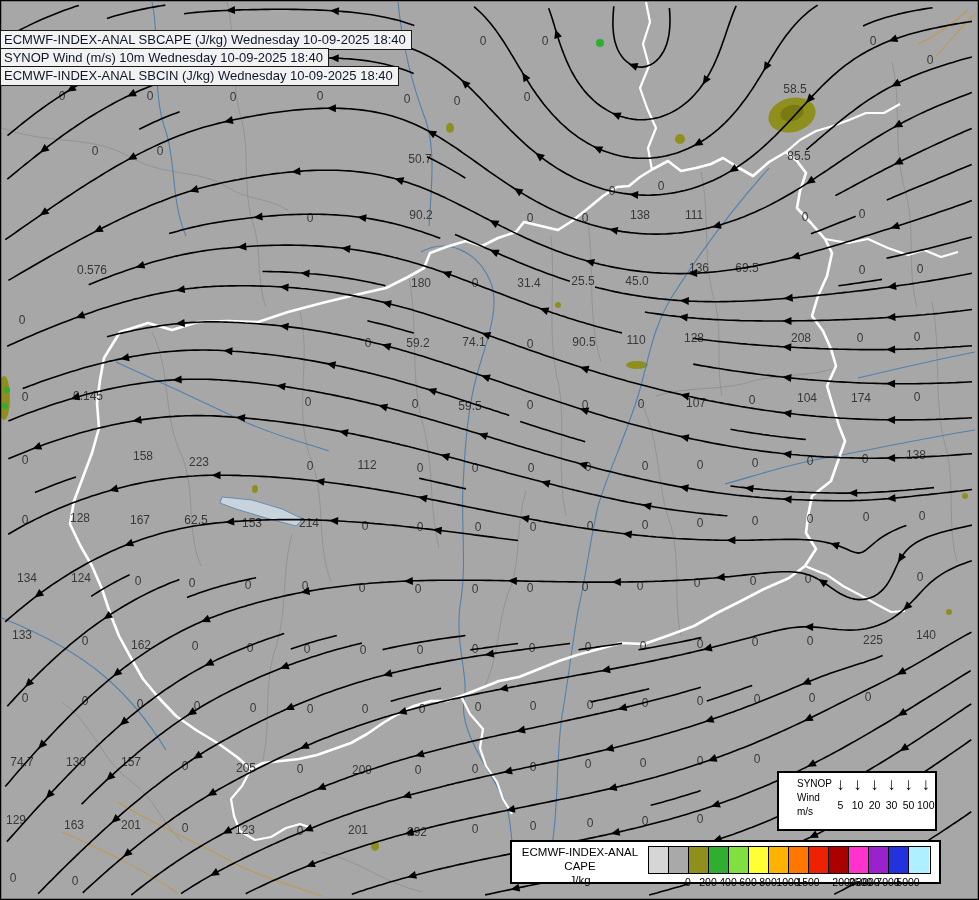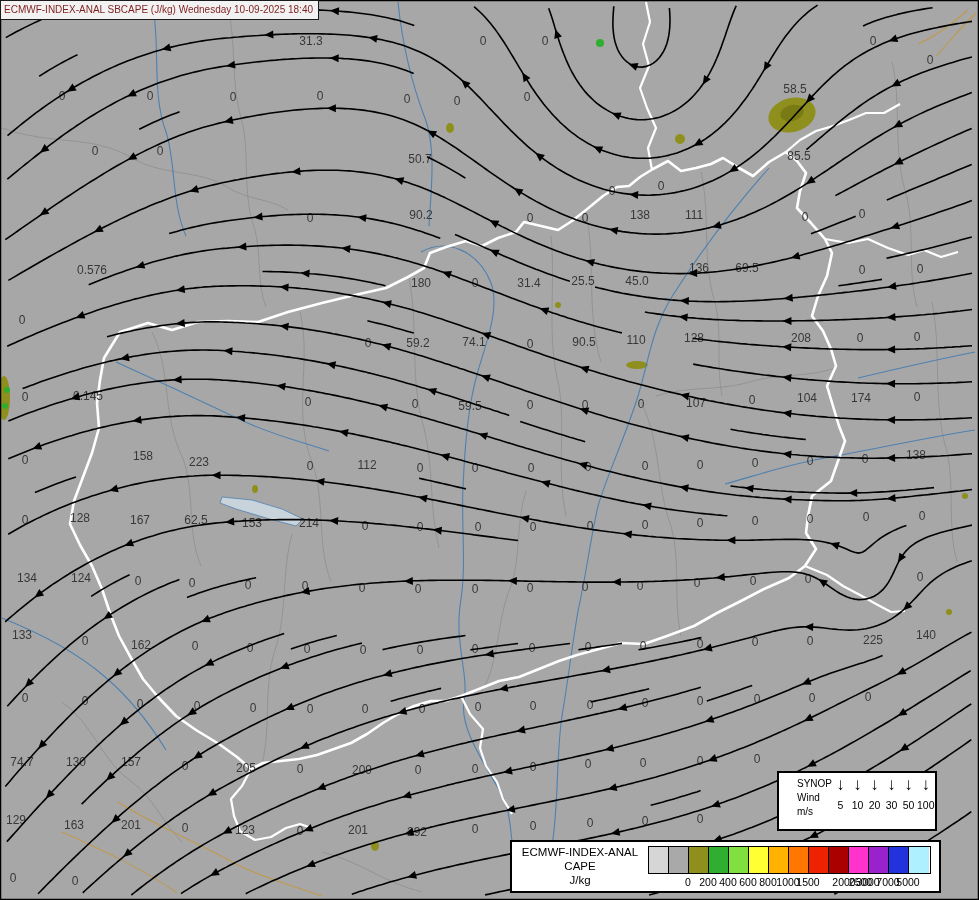--- a/index.html
+++ b/index.html
@@ -1,35 +1,35 @@
 <!DOCTYPE html>
 <html><head>
 <meta charset="utf-8">
 <style>
   html,body{margin:0;padding:0;background:#a7a7a7;}
   body{width:979px;height:900px;overflow:hidden;font-family:"Liberation Sans",sans-serif;}
   #stage{position:relative;width:979px;height:900px;background:#a7a7a7;}
   #map-svg{position:absolute;left:0;top:0;}
   #map-svg text{font-family:"Liberation Sans",sans-serif;font-size:12px;fill:#383838;}
 
-  .hdr{position:absolute;background:#f2f2f2;border:1px solid #1a1a1a;color:#7f1d1d;
-       font-size:10px;line-height:15px;padding:1px 5px 2px 3px;white-space:nowrap;}
+  .hdr{position:absolute;background:#f2f2f2;border:1px solid #1a1a1a;color:#0f172a;
+       font-size:13px;line-height:15px;padding:1px 5px 2px 3px;white-space:nowrap;margin-top:30px;}
   #hdr1{left:0;top:0;}
   #hdr2{left:0;top:18px;}
   #hdr3{left:0;top:36px;}
 
   #wind-legend{position:absolute;left:777px;top:771px;width:160px;height:60px;background:#fff;
       border:2px solid #000;box-sizing:border-box;display:flex;}
   .wind-title{width:46px;padding:4px 0 0 18px;font-size:10px;line-height:14px;color:#000;}
   #wind-arrows{flex:1;display:flex;justify-content:space-around;padding:2px 4px 0 0;}
   .wind-col{text-align:center;min-width:17px;}
   .wind-arrow{font-size:17px;line-height:20px;color:#000;}
   .wind-num{font-size:10.5px;margin-top:4px;color:#000;}
 
-  #cape-legend{position:absolute;left:510px;top:840px;width:431px;height:53px;background:#fff;
+  #cape-legend{position:absolute;left:510px;top:840px;width:431px;height:44px;background:#fff;
       border:2px solid #000;box-sizing:border-box;display:flex;}
   .cape-title{width:136px;text-align:center;font-size:11.5px;line-height:14px;padding-top:3px;color:#000;}
   #cape-bar-wrap{position:relative;flex:1;padding-top:4px;}
   #cape-bar{display:flex;height:26px;width:281px;border:1px solid #000;box-sizing:content-box;}
   .cape-cell{width:20px;height:26px;border-right:1px solid #000;box-sizing:border-box;}
   .cape-cell:last-child{border-right:none;}
   #cape-ticks{position:relative;height:15px;width:281px;}
   .cape-tick{position:absolute;top:2px;transform:translateX(-50%);font-size:10.5px;color:#000;}
 </style>
 </head>
@@ -517,20 +517,22 @@
         <path d="M129.6,574.7L126.0,576.5L122.4,578.3L118.9,580.1L115.3,582.0L111.8,583.9L108.3,585.9L104.9,587.9L101.4,589.9L98.0,592.0L94.6,594.1L91.2,596.3" fill="none" stroke="#000000" stroke-width="1.6" stroke-linejoin="round"></path>
         <path d="M77.5,54.7L74.0,56.4L70.4,58.3L66.8,60.1L63.3,62.0L59.8,63.9L56.3,65.9L52.9,67.9L49.4,69.9L46.0,72.0L42.6,74.1L39.2,76.2" fill="none" stroke="#000000" stroke-width="1.6" stroke-linejoin="round"></path>
         <path d="M76.0,476.9L72.2,478.2L68.4,479.5L64.7,480.8L60.9,482.2L57.2,483.6L53.4,485.0L49.7,486.5L46.0,488.0L42.3,489.5L38.6,491.1L34.9,492.6" fill="none" stroke="#000000" stroke-width="1.6" stroke-linejoin="round"></path>
       </g>
       <g>
         <rect x="0.5" y="0.5" width="978" height="899" fill="none" stroke="#000" stroke-width="1.5"></rect>
       </g>
     </svg>
 
   <div class="hdr" id="hdr1">ECMWF-INDEX-ANAL SBCAPE (J/kg) Wednesday 10-09-2025 18:40</div>
+  <div class="hdr" id="hdr2">SYNOP Wind (m/s) 10m Wednesday 10-09-2025 18:40</div>
+  <div class="hdr" id="hdr3">ECMWF-INDEX-ANAL SBCIN (J/kg) Wednesday 10-09-2025 18:40</div>
 
   <div id="wind-legend">
     <div class="wind-title">
       <div>SYNOP</div>
       <div>Wind</div>
       <div>m/s</div>
     </div>
     <div id="wind-arrows">
         <div class="wind-col">
           <div class="wind-arrow" style="font-weight: normal;">↓</div>

